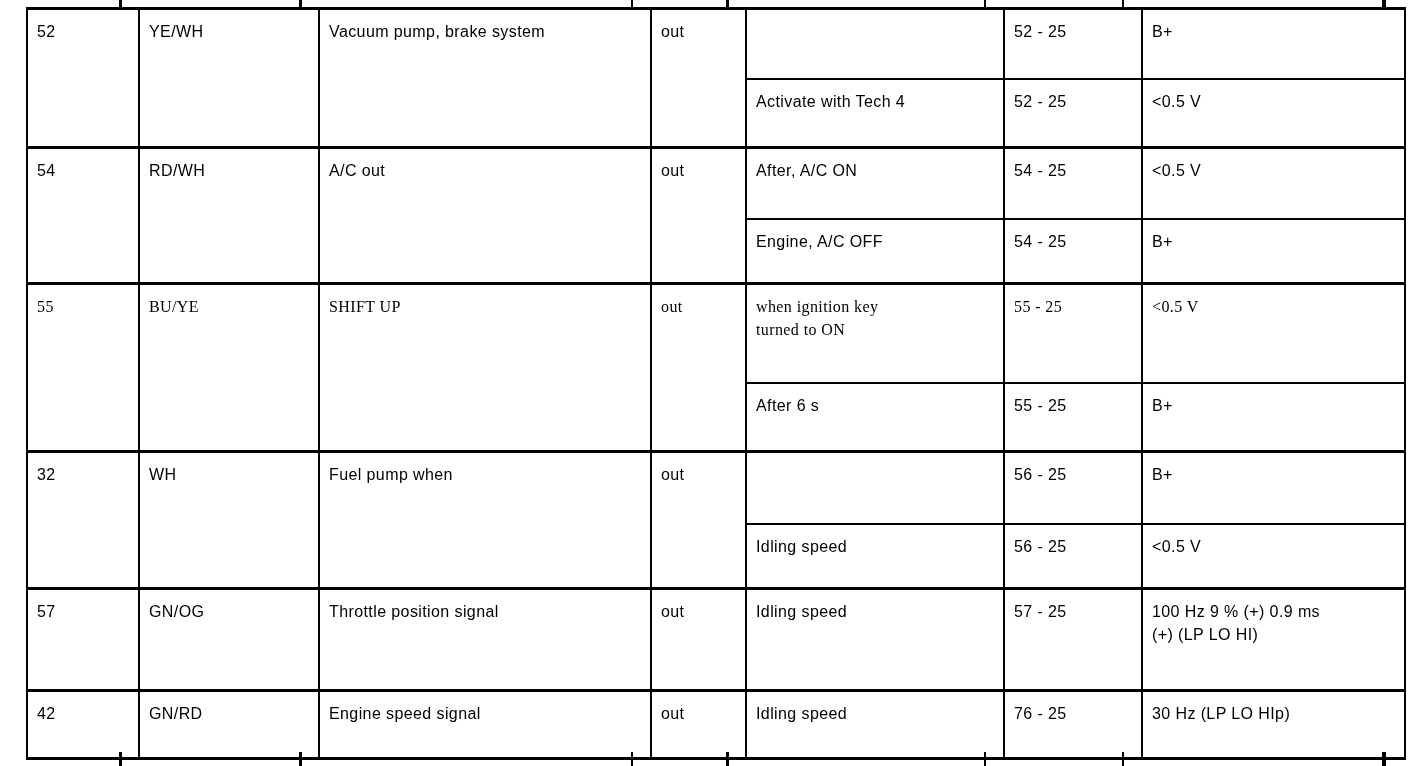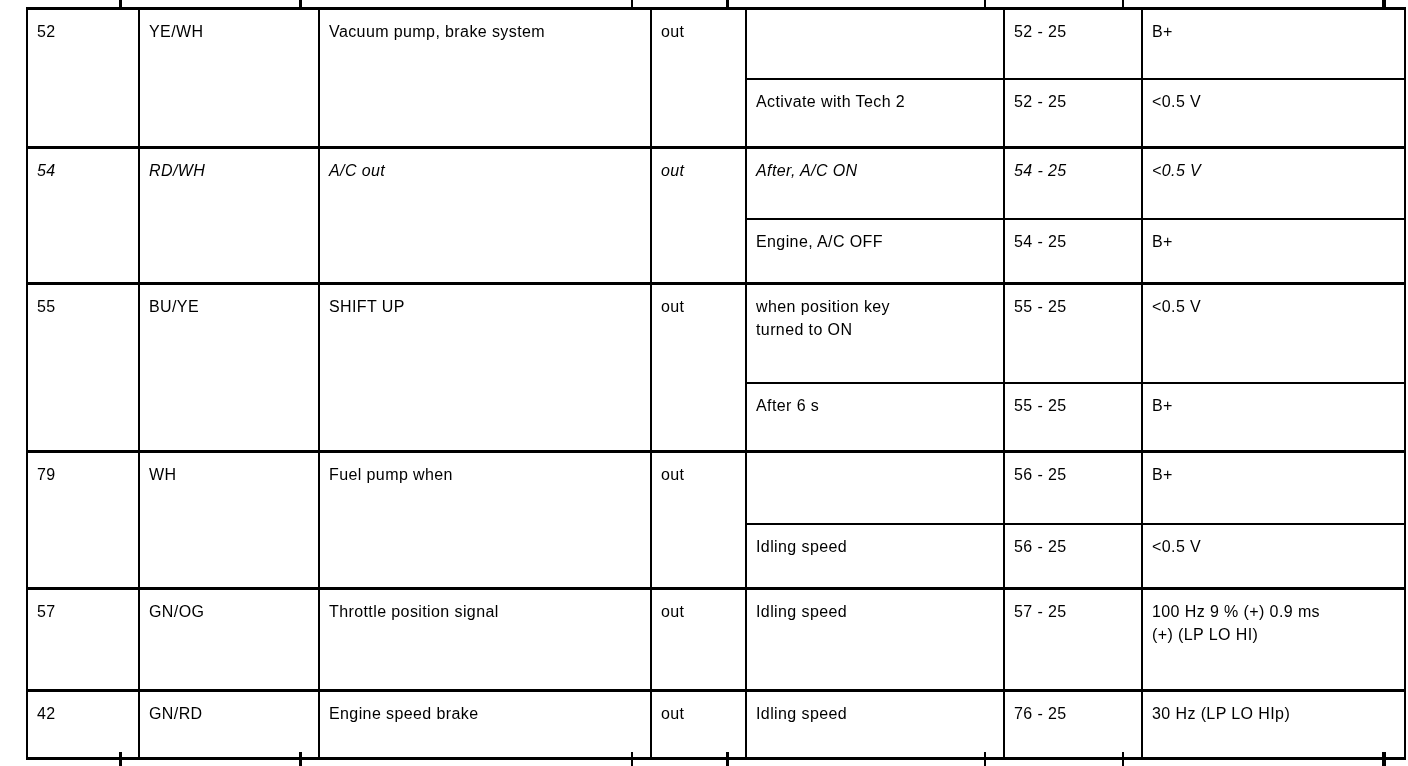--- a/index.html
+++ b/index.html
@@ -76,58 +76,58 @@
         <tr class="group-start" style="height:70px;">
       <td class="pin-col r3" rowspan="2">52</td>
       <td class="r3" rowspan="2">YE/WH</td>
       <td rowspan="2">Vacuum pump, brake system</td>
       <td class="r3" rowspan="2">out</td>
       <td></td>
       <td>52 - 25</td>
       <td class="r4">B+</td>
     </tr>
     <tr style="height:69px;">
-      <td>Activate with Tech 2</td>
+      <td>Activate with Tech 4</td>
       <td>52 - 25</td>
       <td class="r4">&lt;0.5 V</td>
     </tr>
 
-    <tr class="group-start" style="height:71px;font-style:italic;">
+    <tr class="group-start" style="height:71px;">
       <td class="pin-col r3" rowspan="2">54</td>
       <td class="r3" rowspan="2">RD/WH</td>
       <td rowspan="2">A/C out</td>
       <td class="r3" rowspan="2">out</td>
       <td>After, A/C ON</td>
       <td>54 - 25</td>
       <td class="r4">&lt;0.5 V</td>
     </tr>
     <tr style="height:65px;">
       <td>Engine, A/C OFF</td>
       <td>54 - 25</td>
       <td class="r4">B+</td>
     </tr>
 
-    <tr class="group-start" style="height:99px;">
+    <tr class="group-start" style="height:99px;font-family:Liberation Serif, serif;">
       <td class="pin-col r3" rowspan="2">55</td>
       <td class="r3" rowspan="2">BU/YE</td>
       <td rowspan="2">SHIFT UP</td>
       <td class="r3" rowspan="2">out</td>
-      <td>when position key
+      <td>when ignition key
 turned to ON</td>
       <td>55 - 25</td>
       <td class="r4">&lt;0.5 V</td>
     </tr>
     <tr style="height:69px;">
       <td>After 6 s</td>
       <td>55 - 25</td>
       <td class="r4">B+</td>
     </tr>
 
     <tr class="group-start" style="height:72px;">
-      <td class="pin-col r3" rowspan="2">79</td>
+      <td class="pin-col r3" rowspan="2">32</td>
       <td class="r3" rowspan="2">WH</td>
       <td rowspan="2">Fuel pump when</td>
       <td class="r3" rowspan="2">out</td>
       <td></td>
       <td>56 - 25</td>
       <td class="r4">B+</td>
     </tr>
     <tr style="height:65px;">
       <td>Idling speed</td>
       <td>56 - 25</td>
@@ -141,21 +141,21 @@
       <td class="r3">out</td>
       <td>Idling speed</td>
       <td>57 - 25</td>
       <td class="r4">100 Hz 9 % (+) 0.9 ms
 (+) (LP LO HI)</td>
     </tr>
 
     <tr class="group-start last-row" style="height:68px;">
       <td class="pin-col r3">42</td>
       <td class="r3">GN/RD</td>
-      <td>Engine speed brake</td>
+      <td>Engine speed signal</td>
       <td class="r3">out</td>
       <td>Idling speed</td>
       <td>76 - 25</td>
       <td class="r4">30 Hz (LP LO HIp)</td>
     </tr>
   </tbody>
     </table>
 
   <div class="stub stub-bottom" style="left:119px;width:3px;"></div>
   <div class="stub stub-bottom" style="left:299px;width:3px;"></div>

